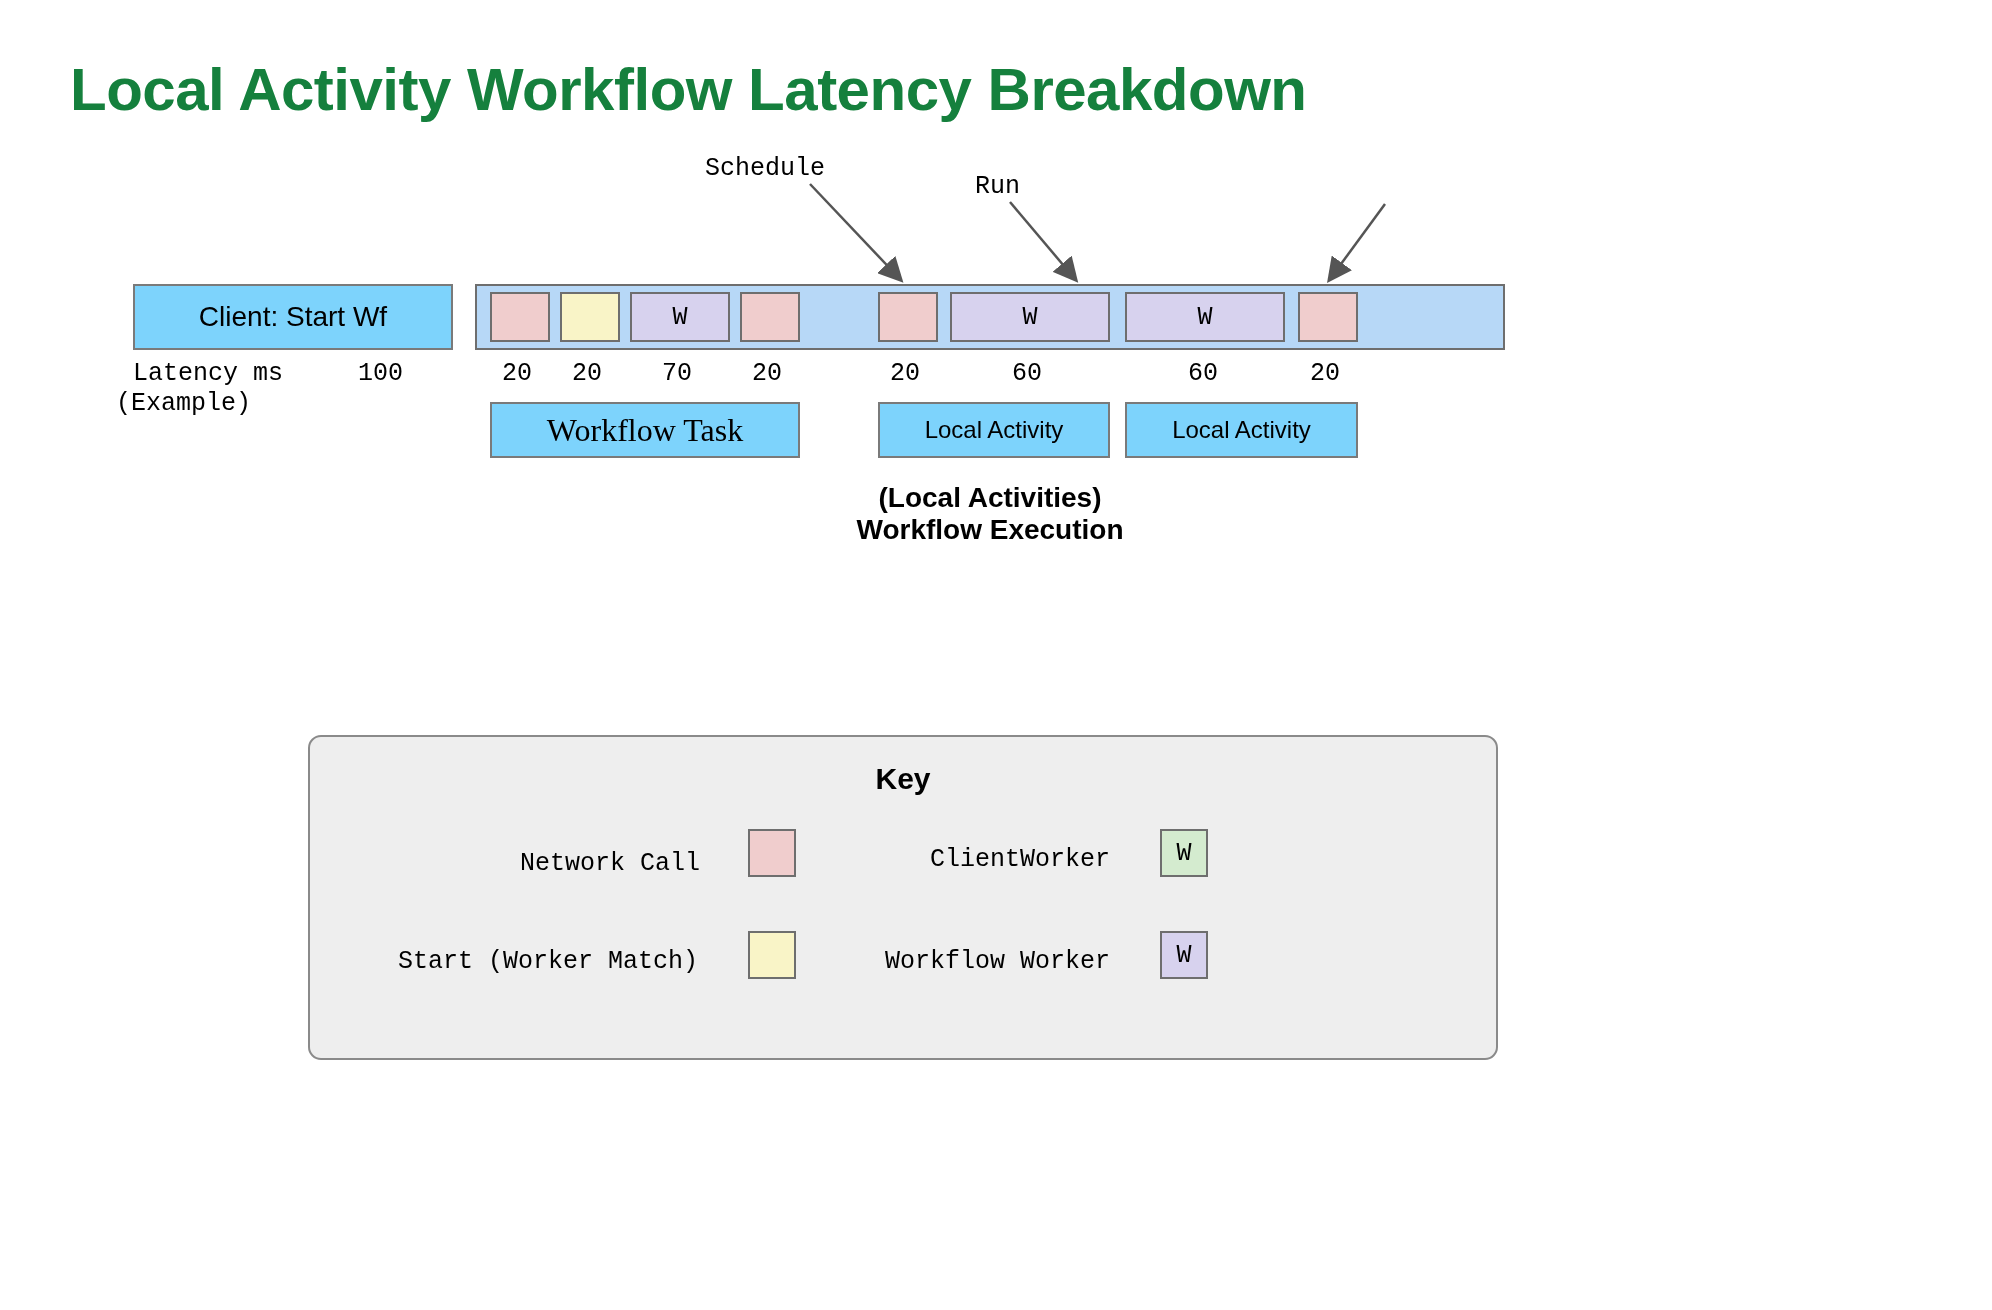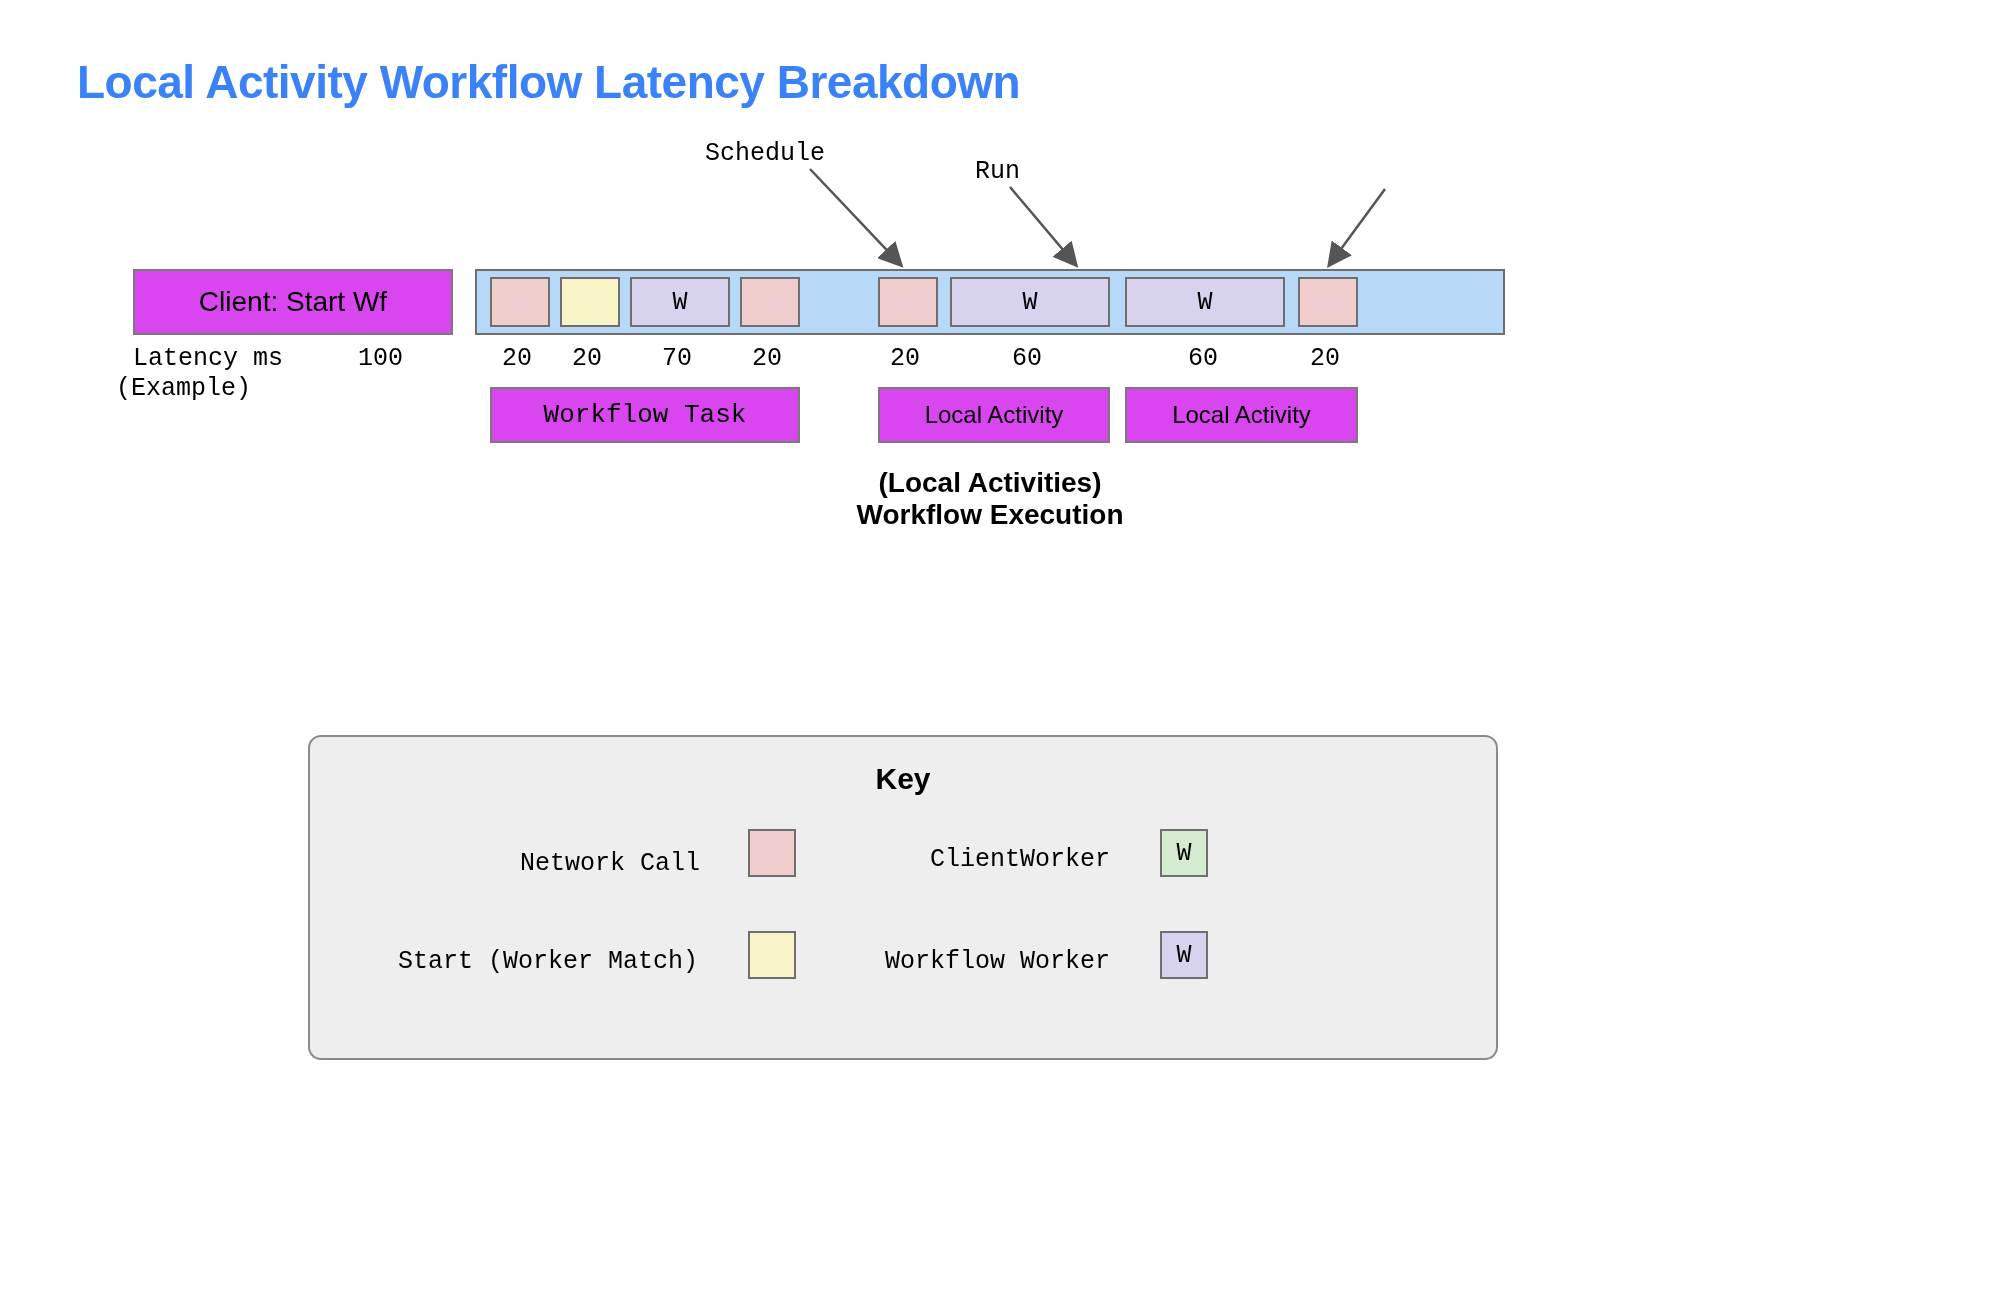--- a/index.html
+++ b/index.html
@@ -10,42 +10,42 @@
     font-family: -apple-system, BlinkMacSystemFont, "Segoe UI", Arial, sans-serif;
     color: #000;
   }
   .page {
     width: 1992px;
     height: 1310px;
     position: relative;
     padding: 55px 70px;
   }
   .title {
-    font-size: 46px;
+    font-size: 60px;
     font-weight: 800;
-    color: #3b82f6;
+    color: #15803d;
     letter-spacing: -0.5px;
-    margin: 0 0 60px 7px;
+    margin: 0 0 60px 0;
   }
   .chart-area {
     position: relative;
     width: 100%;
     height: 420px;
   }
 
   
   .box {
     position: absolute;
     display: flex;
     align-items: center;
     justify-content: center;
     border: 2px solid #6e6e6e;
   }
   .label-box {
-    background: #d946ef;
+    background: #7dd3fc;
     border: 2px solid #7a7a7a;
     font-family: Arial, sans-serif;
   }
   .txt {
     font-family: "Courier New", monospace;
     font-size: 25px;
     position: absolute;
     white-space: pre;
   }
   .txt.center { text-align: center; }
@@ -137,21 +137,21 @@
     <div class="txt" style="left:432px; top:175px;">20</div>
     <div class="txt" style="left:502px; top:175px;">20</div>
     <div class="txt" style="left:592px; top:175px;">70</div>
     <div class="txt" style="left:682px; top:175px;">20</div>
     <div class="txt" style="left:820px; top:175px;">20</div>
     <div class="txt" style="left:942px; top:175px;">60</div>
     <div class="txt" style="left:1118px; top:175px;">60</div>
     <div class="txt" style="left:1240px; top:175px;">20</div>
 
     <div class="box label-box" style="left:420px; top:218px; width:310px; height:56px;">
-      <span style="font-family:Liberation Mono, monospace; font-size:26px;">Workflow Task</span>
+      <span style="font-family:Liberation Serif, serif; font-size:32px;">Workflow Task</span>
     </div>
     <div class="box label-box" style="left:808px; top:218px; width:232px; height:56px;">
       <span style="font-family:Arial,sans-serif; font-size:24px;">Local Activity</span>
     </div>
     <div class="box label-box" style="left:1055px; top:218px; width:233px; height:56px;">
       <span style="font-family:Arial,sans-serif; font-size:24px;">Local Activity</span>
     </div>
 
     <div style="position:absolute; left:405px; top:298px; width:1030px; text-align:center; font-family:Arial,sans-serif; font-weight:700; font-size:28px;">
       <div>(Local Activities)</div>

